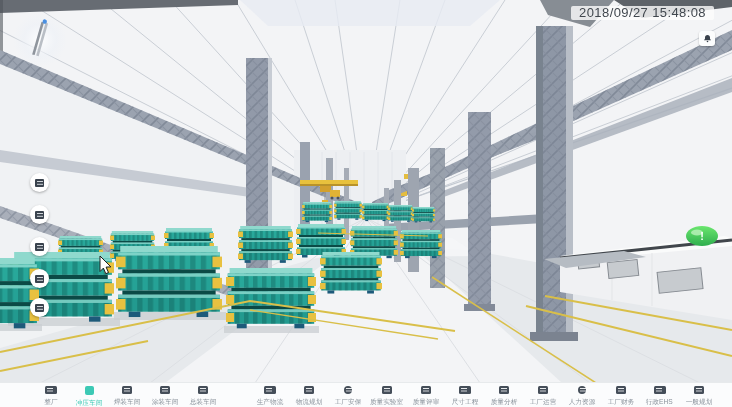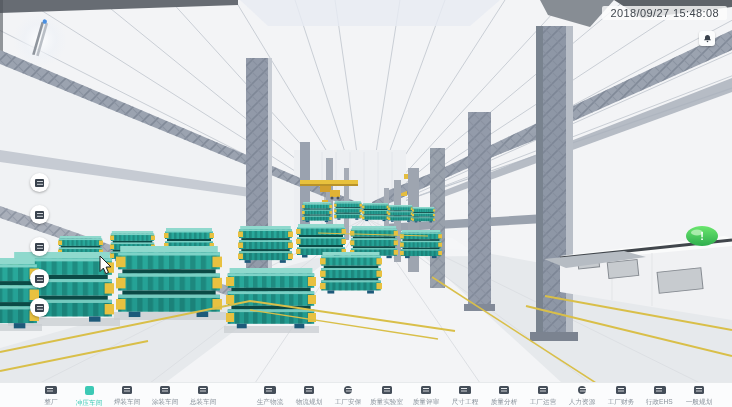--- a/index.html
+++ b/index.html
@@ -1,21 +1,21 @@
 <!DOCTYPE html>
 <html><head>
 <meta charset="utf-8">
 <style>
   html,body{margin:0;padding:0;background:#ffffff;}
   #app{position:relative;width:732px;height:407px;overflow:hidden;background:#f3f4f6;
        font-family:"Liberation Sans","DejaVu Sans",sans-serif;}
   #scene{position:absolute;left:0;top:0;}
 
   
-  .chip{position:absolute;top:6px;right:5px;font-size:11px;line-height:10px;color:#41474e;
+  .chip{position:absolute;top:6px;right:18px;font-size:13px;line-height:10px;color:#41474e;
         background:rgba(252,252,253,.8);padding:2px 8px;border-radius:2px;letter-spacing:.4px;}
 
   
   .bellbtn{position:absolute;top:31px;right:17px;width:16px;height:15px;background:#fcfdfd;
            border-radius:3px;box-shadow:0 1px 2px rgba(0,0,0,.25);
            display:flex;align-items:center;justify-content:center;cursor:pointer;}
 
   
   .hs{position:absolute;left:30px;width:19px;height:19px;border-radius:50%;background:#ffffff;
       box-shadow:0 1px 2.5px rgba(0,0,0,.3);display:flex;align-items:center;justify-content:center;cursor:pointer;}

